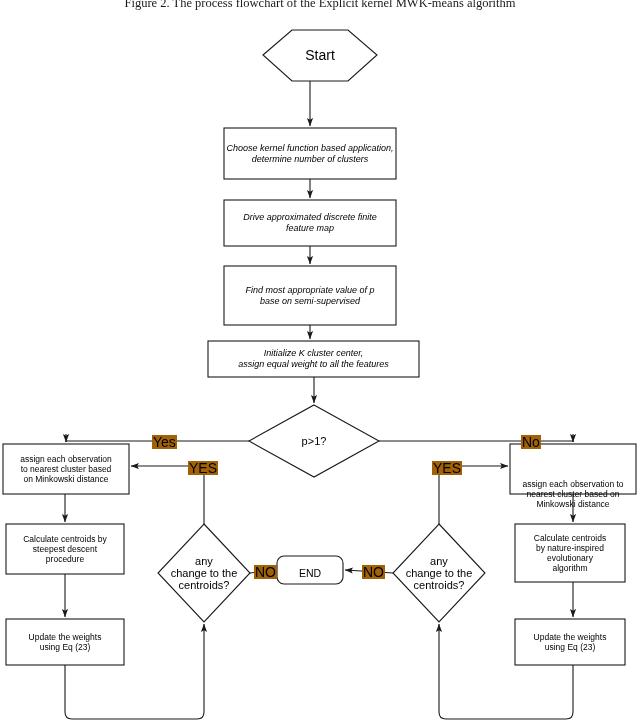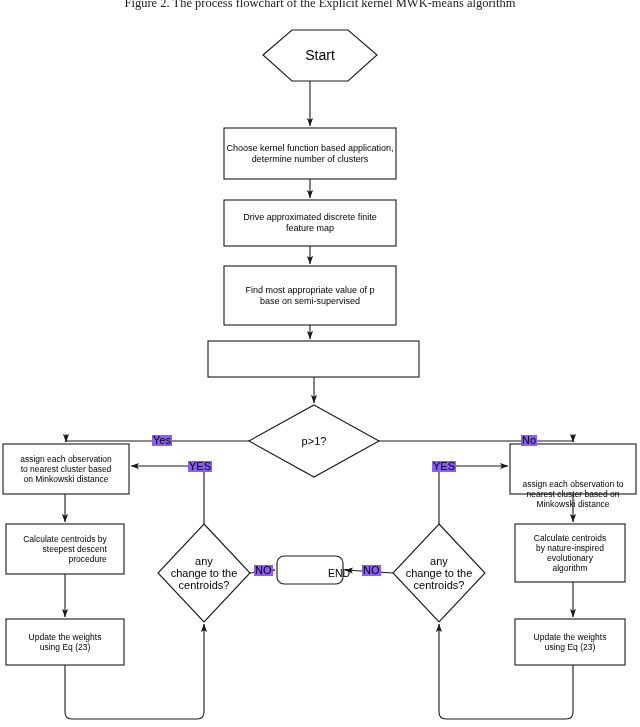--- a/index.html
+++ b/index.html
@@ -39,30 +39,30 @@
     align-items: center;
     justify-content: center;
     text-align: center;
     color: #000000;
     font-family: "Liberation Sans", sans-serif;
     line-height: 1.18;
     pointer-events: none;
   }
   .edge-label {
     position: absolute;
-    background: #8b5cf6;
+    background: #a16207;
     color: #000000;
     font-family: "Liberation Sans", sans-serif;
-    font-size: 11px;
+    font-size: 14px;
     line-height: 1;
     padding: 0 1px;
     white-space: nowrap;
     text-align: center;
   }
-  .box-txt   { font-size: 9px; }
+  .box-txt   { font-size: 9px; font-style: italic; }
   .small-txt { font-size: 8.5px; }
   .start-txt { font-size: 14px; }
   .end-txt   { font-size: 10.5px; }
   .diam-txt  { font-size: 11px; }
 </style>
 </head>
 <body>
 
 <div id="page">
 
@@ -128,39 +128,41 @@
 
   <div class="node-text box-txt" style="left:226px; top:130px; width:168px; height:47px; white-space:pre-line;">Choose kernel function based application,
 determine  number of clusters</div>
 
   <div class="node-text box-txt" style="left:226px; top:268px; width:168px; height:55px; white-space:pre-line;">Find most appropriate value of p
 base on semi-supervised</div>
 
   <div class="node-text box-txt" style="left:226px; top:202px; width:168px; height:42px; white-space:pre-line;">Drive approximated discrete finite
 feature map</div>
 
+  <div class="node-text box-txt" style="left:210px; top:343px; width:207px; height:32px; white-space:pre-line;">Initialize K cluster center,
+assign equal weight to all the features</div>
 
   <div class="node-text diam-txt" style="left:284px; top:430px; width:60px; height:22px;">p&gt;1?</div>
 
   <div class="node-text small-txt" style="left:5px; top:446px; width:122px; height:46px; white-space:pre-line;">assign each observation
 to  nearest cluster based
 on  Minkowski distance</div>
 
-  <div class="node-text small-txt" style="left:8px; top:526px; width:114px; height:46px; white-space:pre-line;text-align:right;">Calculate centroids by
+  <div class="node-text small-txt" style="left:8px; top:526px; width:114px; height:46px; white-space:pre-line;">Calculate centroids by
 steepest descent
 procedure</div>
 
   <div class="node-text small-txt" style="left:8px; top:621px; width:114px; height:42px; white-space:pre-line;">Update the weights
 using Eq (23)</div>
 
   <div class="node-text diam-txt" style="left:162px; top:548px; width:84px; height:50px; white-space:pre-line; line-height:1.12;">any
 change to the
 centroids?</div>
 
-  <div class="node-text end-txt" style="left:277px; top:556px; width:66px; height:35px;padding-left:29px;">END</div>
+  <div class="node-text end-txt" style="left:277px; top:556px; width:66px; height:35px;">END</div>
 
   <div class="node-text diam-txt" style="left:397px; top:548px; width:84px; height:50px; white-space:pre-line; line-height:1.12;">any
 change to the
 centroids?</div>
 
   <div class="node-text small-txt" style="left:512px; top:446px; width:122px; height:46px; white-space:pre-line;margin-top:25px;">assign each observation to
 nearest cluster based on
 Minkowski distance</div>
 
   <div class="node-text small-txt" style="left:517px; top:526px; width:106px; height:54px; white-space:pre-line;">Calculate centroids

